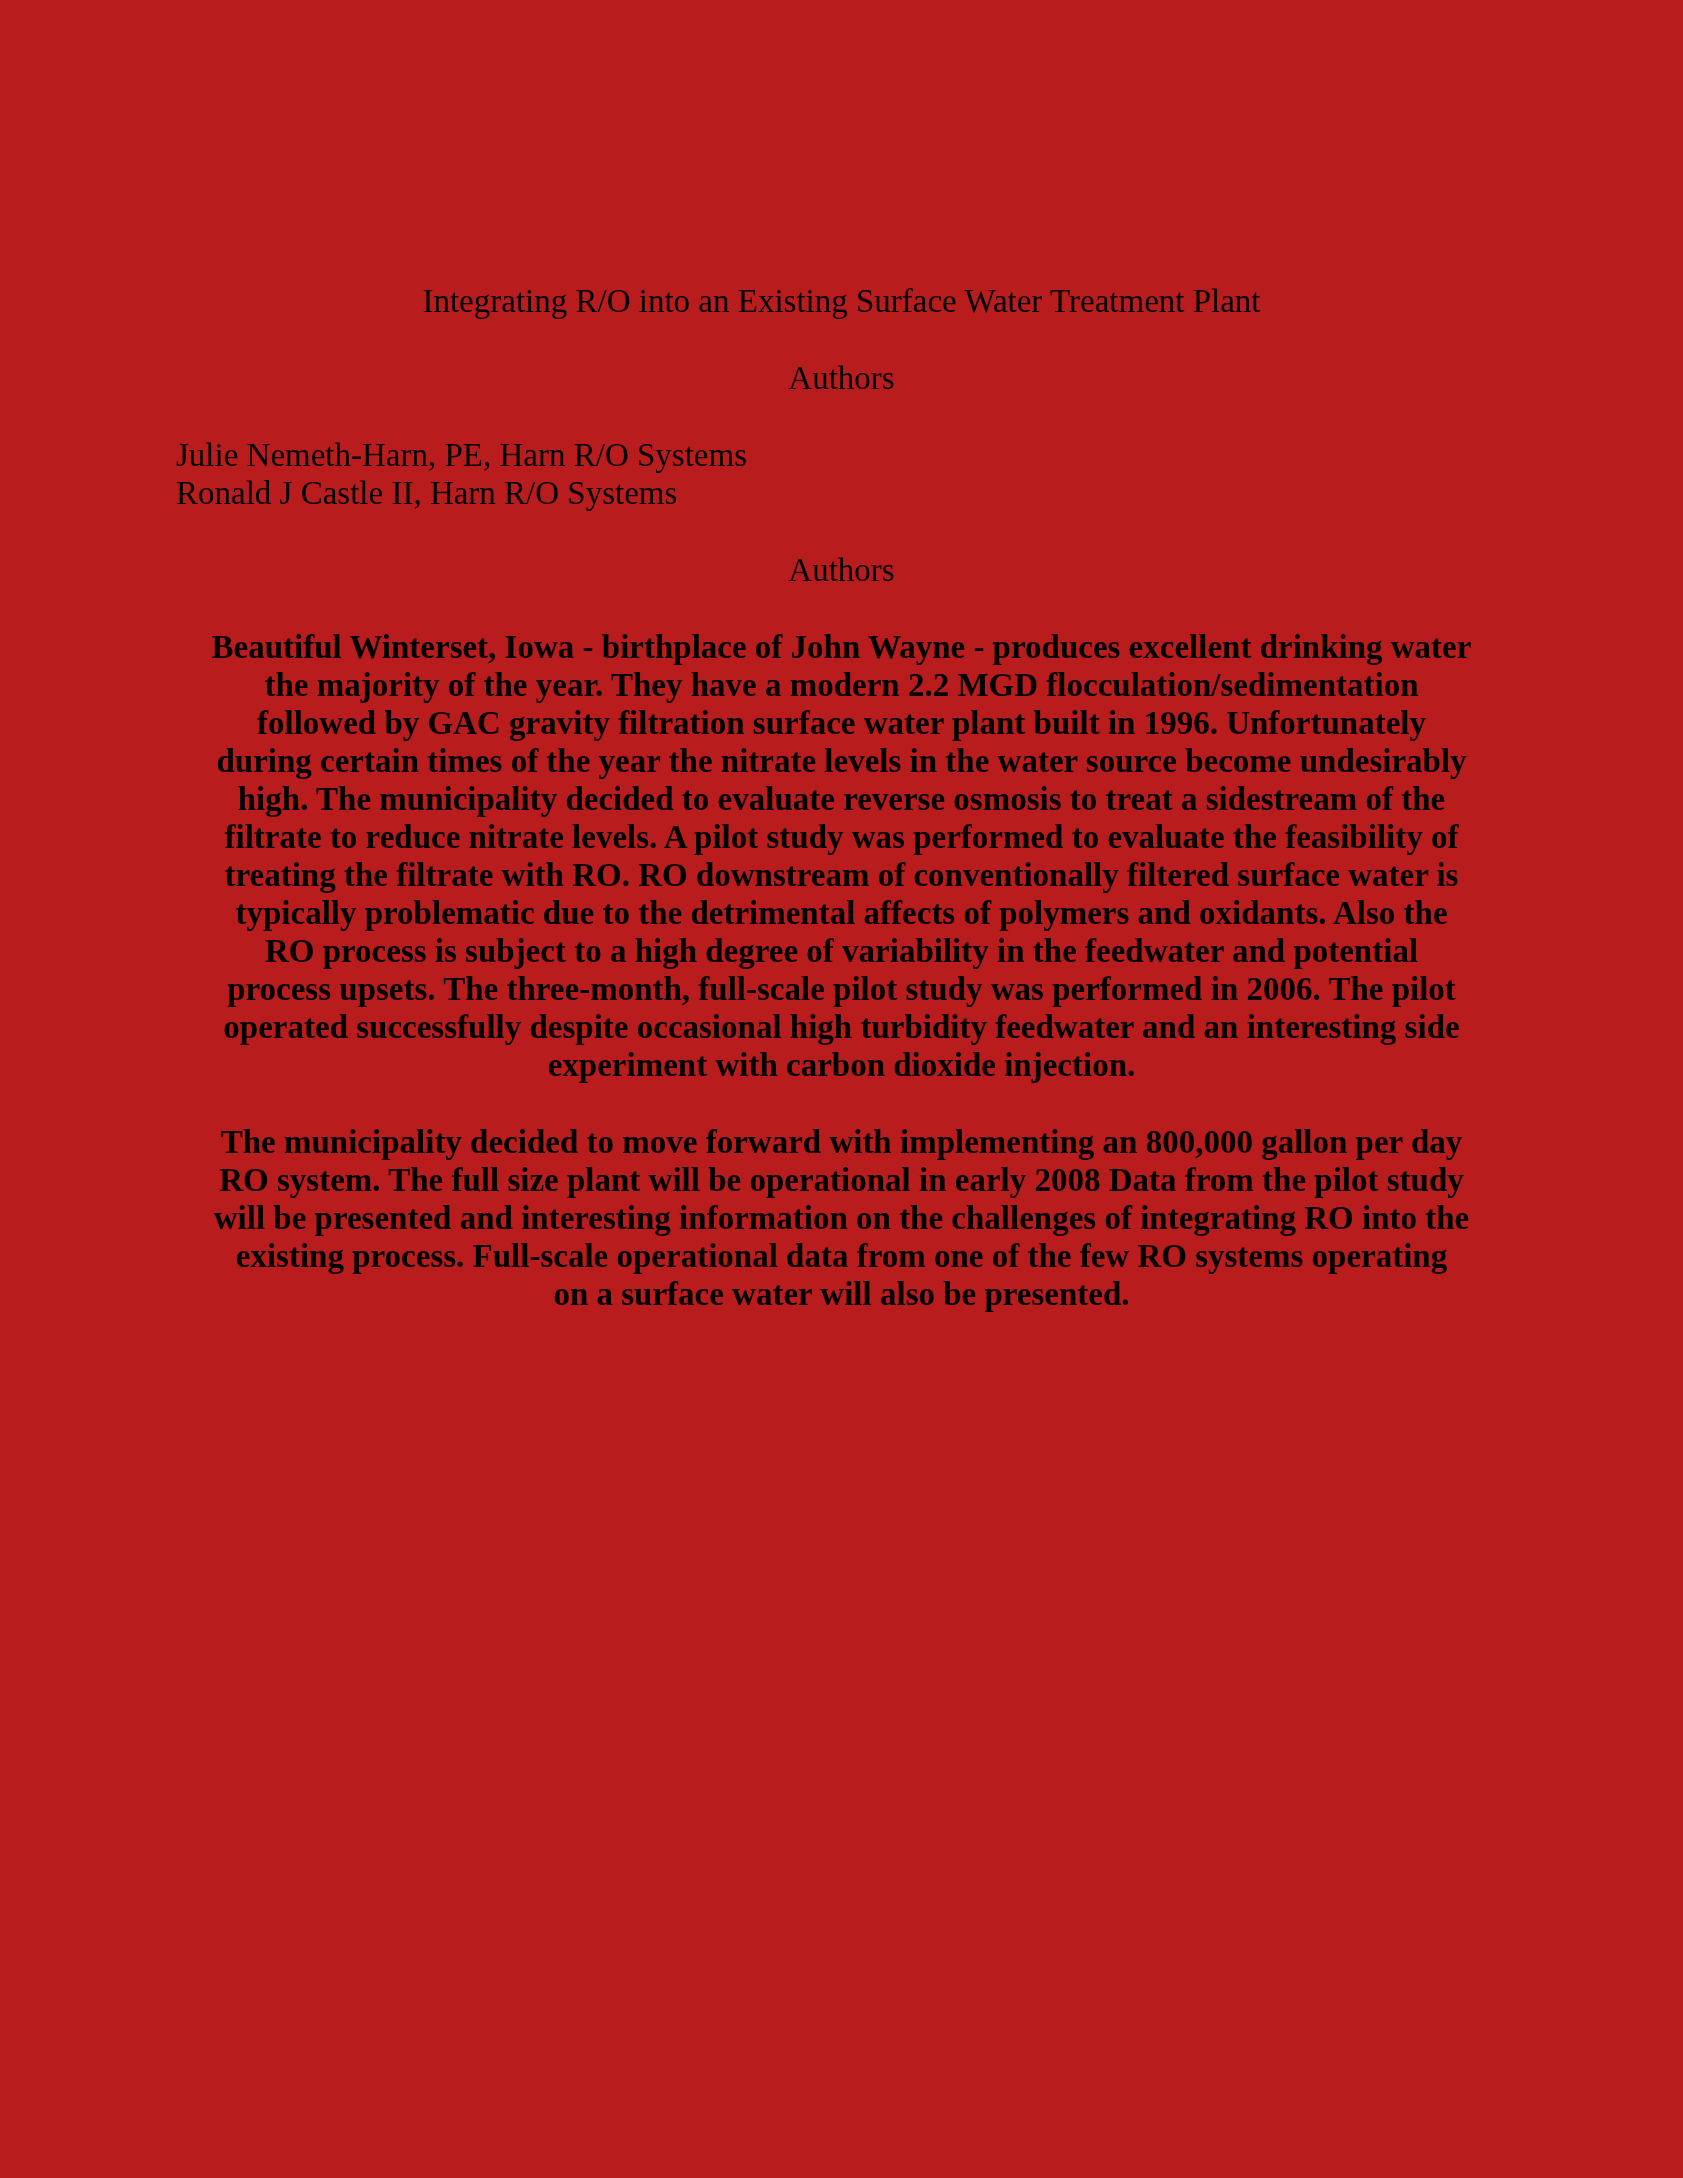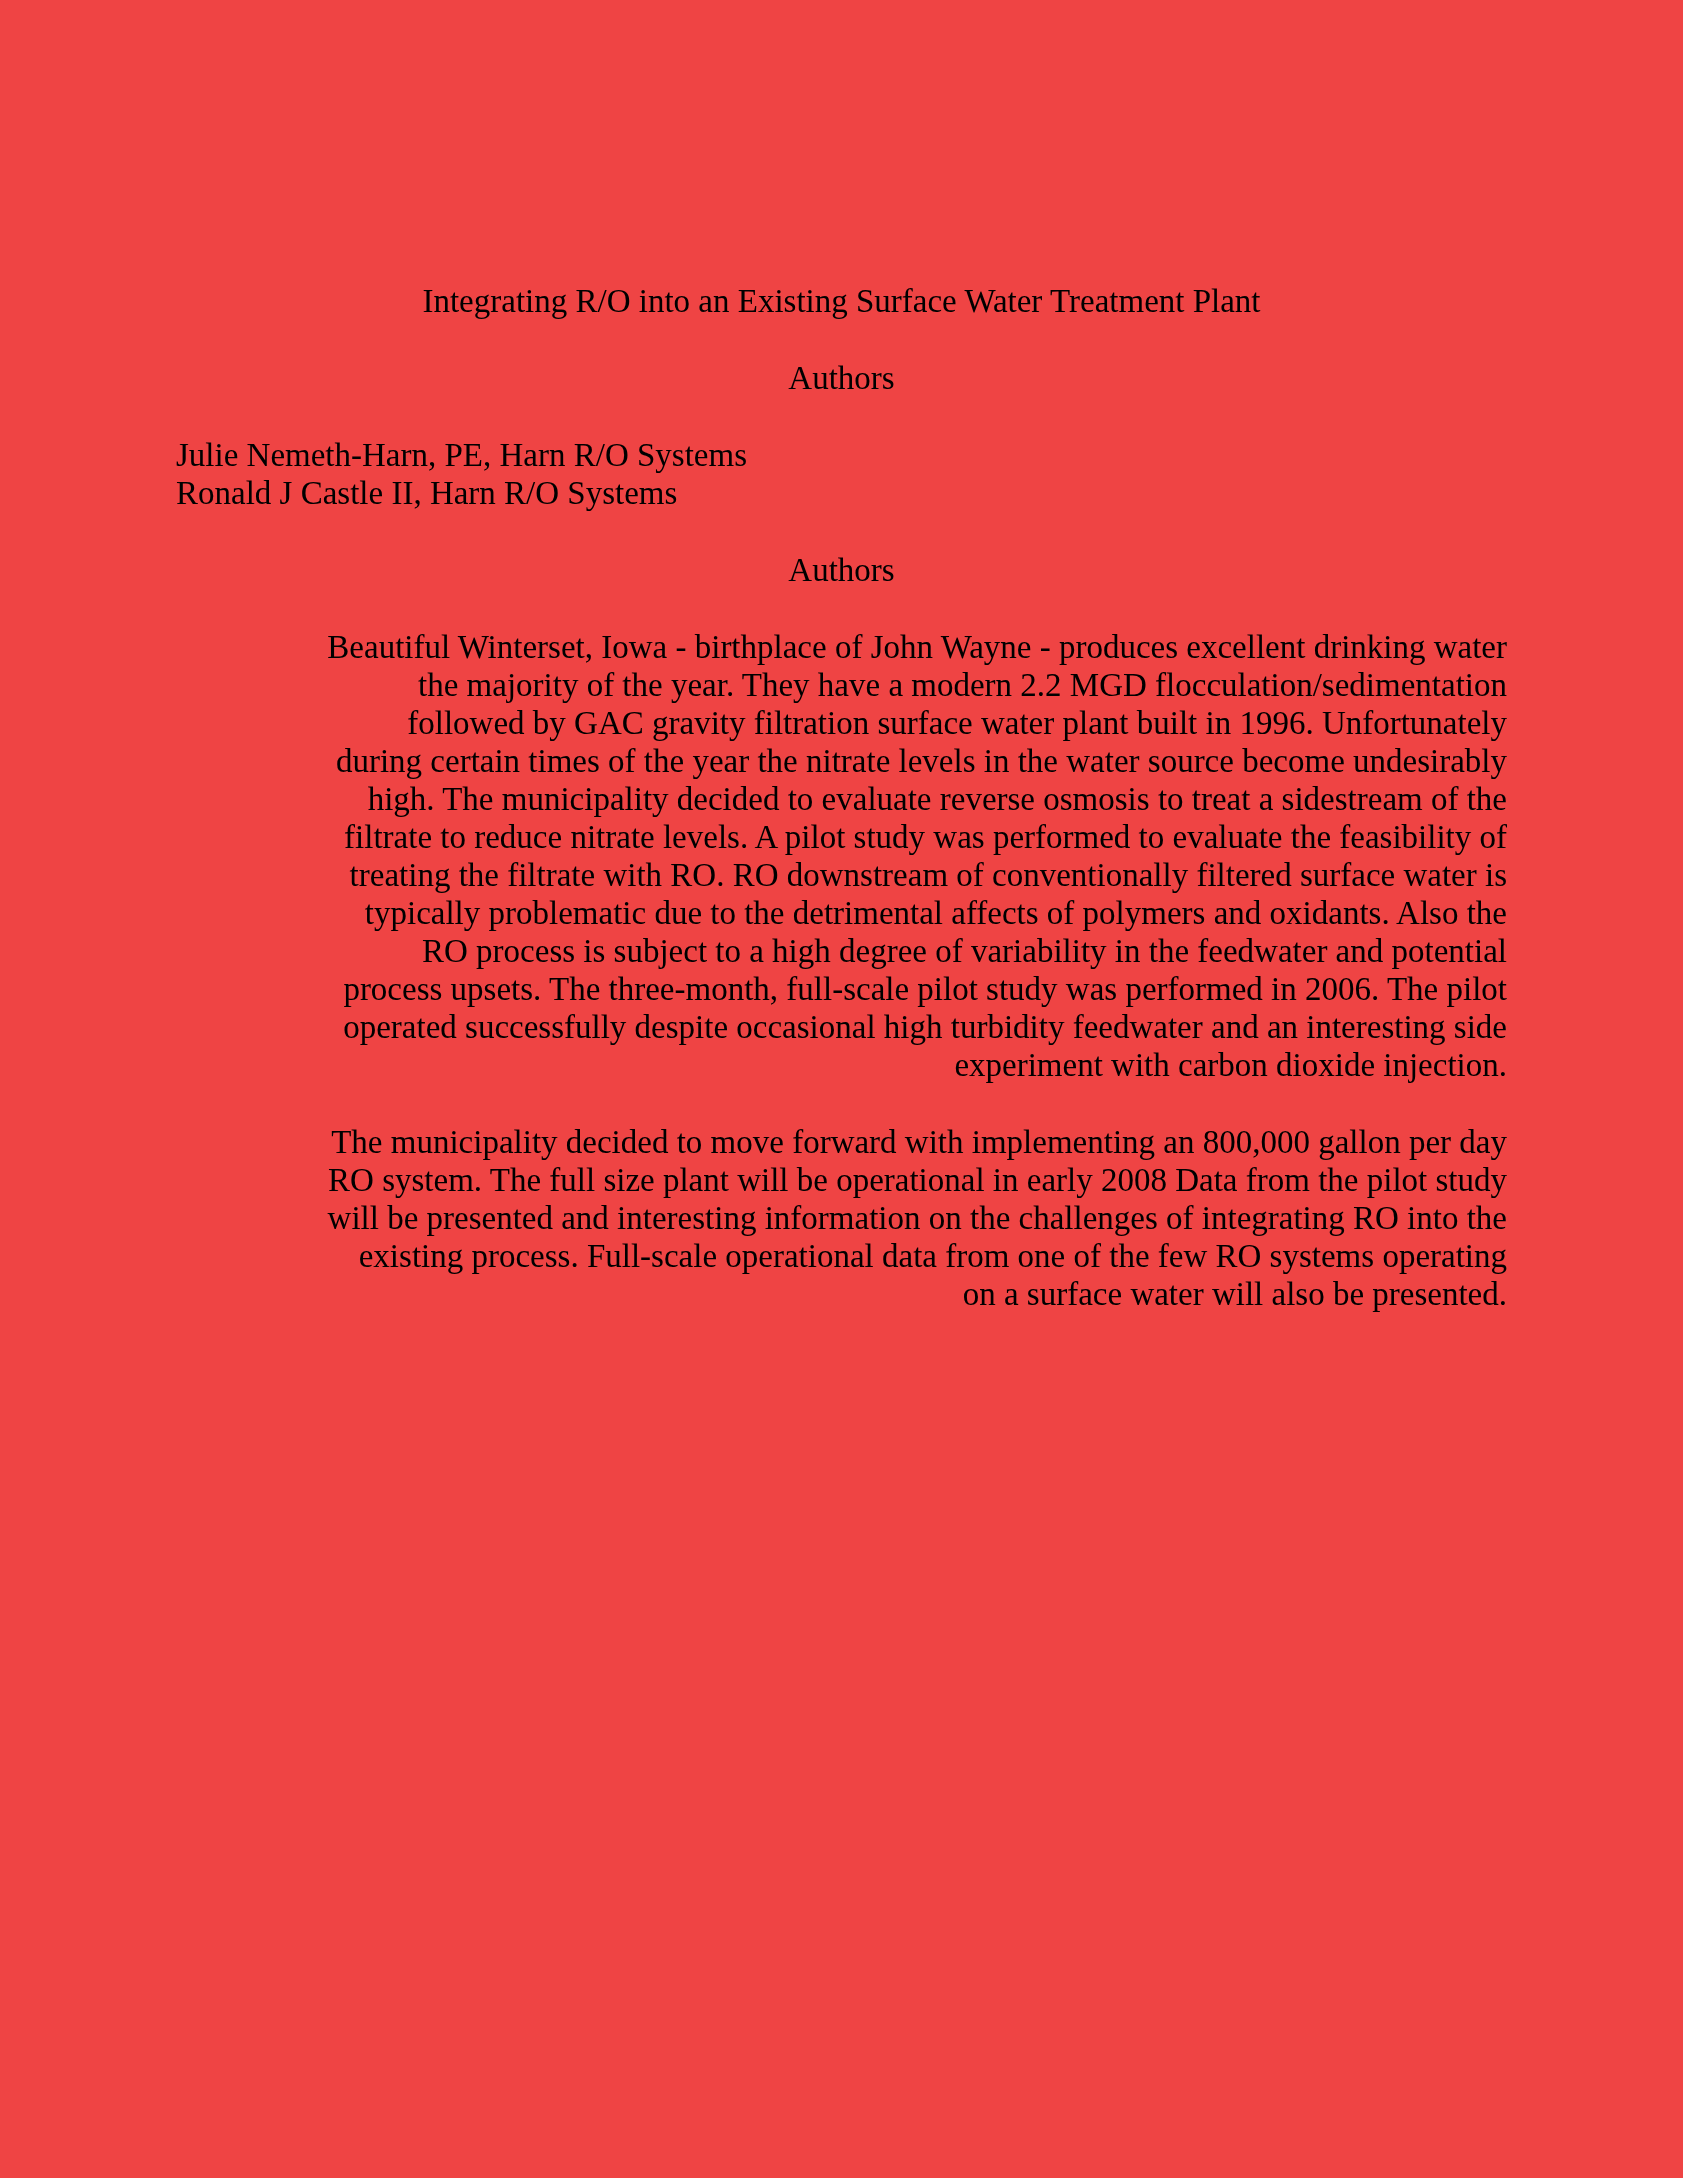--- a/index.html
+++ b/index.html
@@ -4,42 +4,43 @@
 <style>
   html, body {
     margin: 0;
     padding: 0;
     background: #ffffff;
   }
   .page {
     position: relative;
     width: 1683px;
     height: 2178px;
-    background: #ef4444;
+    background: #b91c1c;
     color: #000000;
     font-family: "Liberation Serif", "DejaVu Serif", serif;
     font-size: 33px;
     line-height: 38px;
     overflow: hidden;
     box-sizing: border-box;
   }
   .content {
     box-sizing: border-box;
     padding: 282px 176px 0 176px;
   }
   .centered {
     text-align: center;
   }
   .block {
     margin: 0 0 39px 0;
   }
   .body-para {
     white-space: pre;
-    text-align: right;
+    text-align: center;
     margin: 0 0 39px 0;
+    font-weight: bold;
   }
   .author-line {
   }
   h1, p {
     font-weight: normal;
     font-size: 33px;
     line-height: 38px;
     margin: 0;
   }
 </style>

